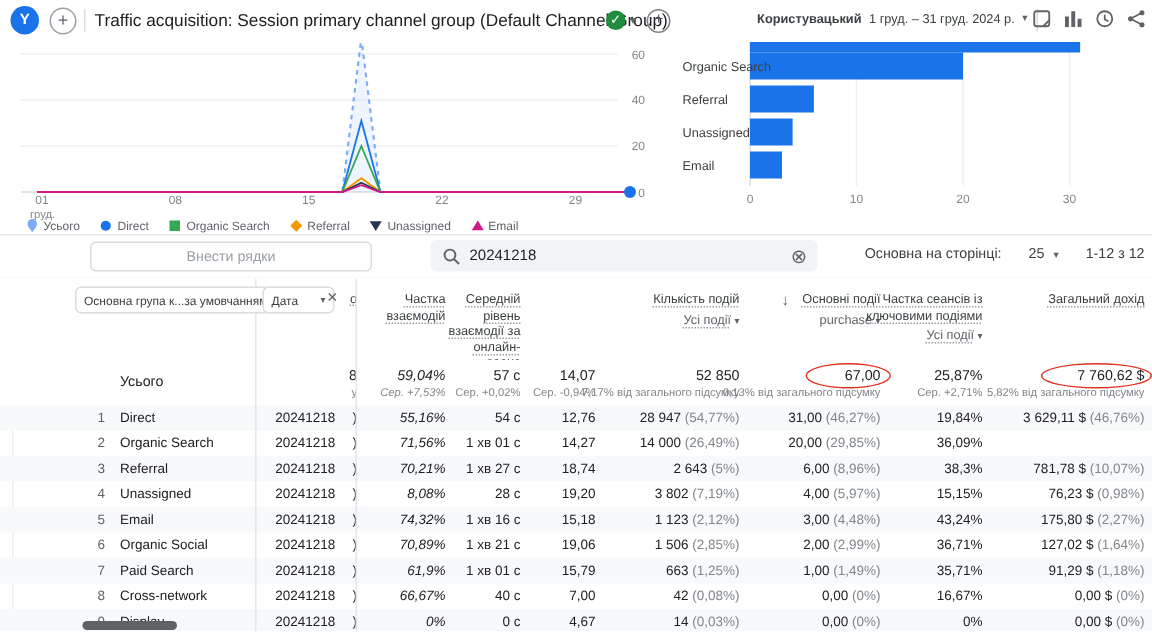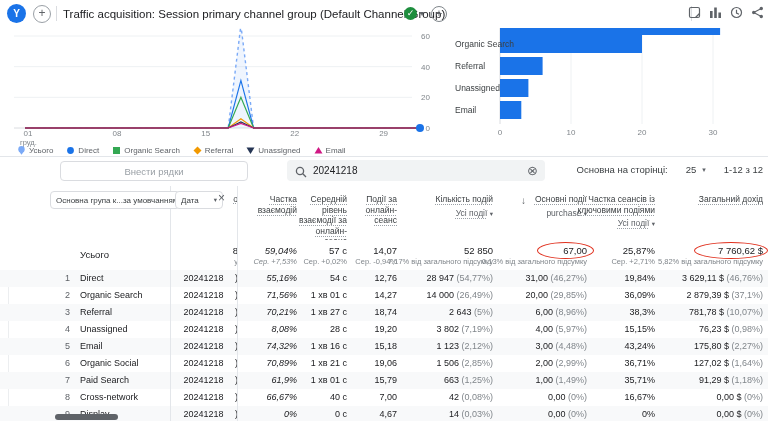--- a/index.html
+++ b/index.html
@@ -90,20 +90,25 @@
 <div class="screen">
 
   <div class="topbar">
     <span class="avatar">Y</span>
     <span class="addtab">+</span>
     <span class="tdiv"></span>
     <span class="rtitle">Traffic acquisition: Session primary channel group (Default Channel Group)</span>
     <span class="check">✓</span>
     <span class="tb-caret">▾</span>
     <span class="addcirc">+</span>
+    <div class="datebox">
+      <span class="dlabel">Користувацький</span>
+      <span class="drange">1 груд. – 31 груд. 2024 р.</span>
+      <span class="dcaret">▾</span>
+    </div>
     <span class="tbdiv2"></span>
     <div class="tb-icons">
       <span>
           <svg width="13" height="13">
             <rect x="1.5" y="1.5" width="10" height="10" rx="1.5" fill="none" stroke="#5f6368" stroke-width="1.2"></rect>
             <path d="M7.5 11.5 L11.5 7.5" stroke="#5f6368" stroke-width="1.2" fill="none"></path>
           </svg>
         </span>
       <span>
           <svg width="13" height="13">
@@ -241,21 +246,20 @@
       <span>Основна група к...за умовчанням)</span>
     </div>
     <div class="chip" style="left:175px;width:36px;">
       <span>Дата</span>
         <span class="caret">▾</span>
     </div>
     <span class="close-x">×</span>
     <span class="frag-h">о</span>
     <div class="hcell" style="left:244px;width:53px;"><span class="hu">Частка взаємодій</span></div>
     <div class="hcell" style="left:299px;width:48px;"><span class="hu">Середній рівень взаємодії за онлайн-сеанс</span></div>
-    <div class="hcell" style="left:349px;width:48px;"><span class="hu">Події за онлайн-сеанс</span></div>
     <div class="hcell" style="left:399px;width:94px;">
       <span class="hu">Кількість подій</span>
       <div class="hsub"><span class="hu">Усі події</span> <span class="caret">▾</span></div>
     </div>
     <span class="sort-arr">↓</span>
     <div class="hcell" style="left:499px;width:88px;">
       <span class="hu">Основні події</span>
       <div class="hsub"><span>purchase</span> <span class="caret">▾</span></div>
     </div>
     <div class="hcell" style="left:575px;width:80px;">
@@ -308,21 +312,20 @@
     <span class="c ra num">2</span>
     <span class="c chan">Organic Search</span>
     <span class="c date">20241218</span>
     <span class="c ra frag a-frag">)</span>
     <span class="c ra rate a-rate">71,56%</span>
     <span class="c ra time a-time">1 хв 01 с</span>
     <span class="c ra eps a-eps">14,27</span>
     <span class="c ra events a-events"><b>14 000</b> <i>(26,49%)</i></span>
     <span class="c ra key a-key"><b>20,00</b> <i>(29,85%)</i></span>
     <span class="c ra ker a-ker">36,09%</span>
-    <span class="c ra rev a-rev"><b>2 879,39 $</b> <i>(37,1%)</i></span>
   </div>
 
   <div class="tr">
     <span class="c ra num">3</span>
     <span class="c chan">Referral</span>
     <span class="c date">20241218</span>
     <span class="c ra frag a-frag">)</span>
     <span class="c ra rate a-rate">70,21%</span>
     <span class="c ra time a-time">1 хв 27 с</span>
     <span class="c ra eps a-eps">18,74</span>

